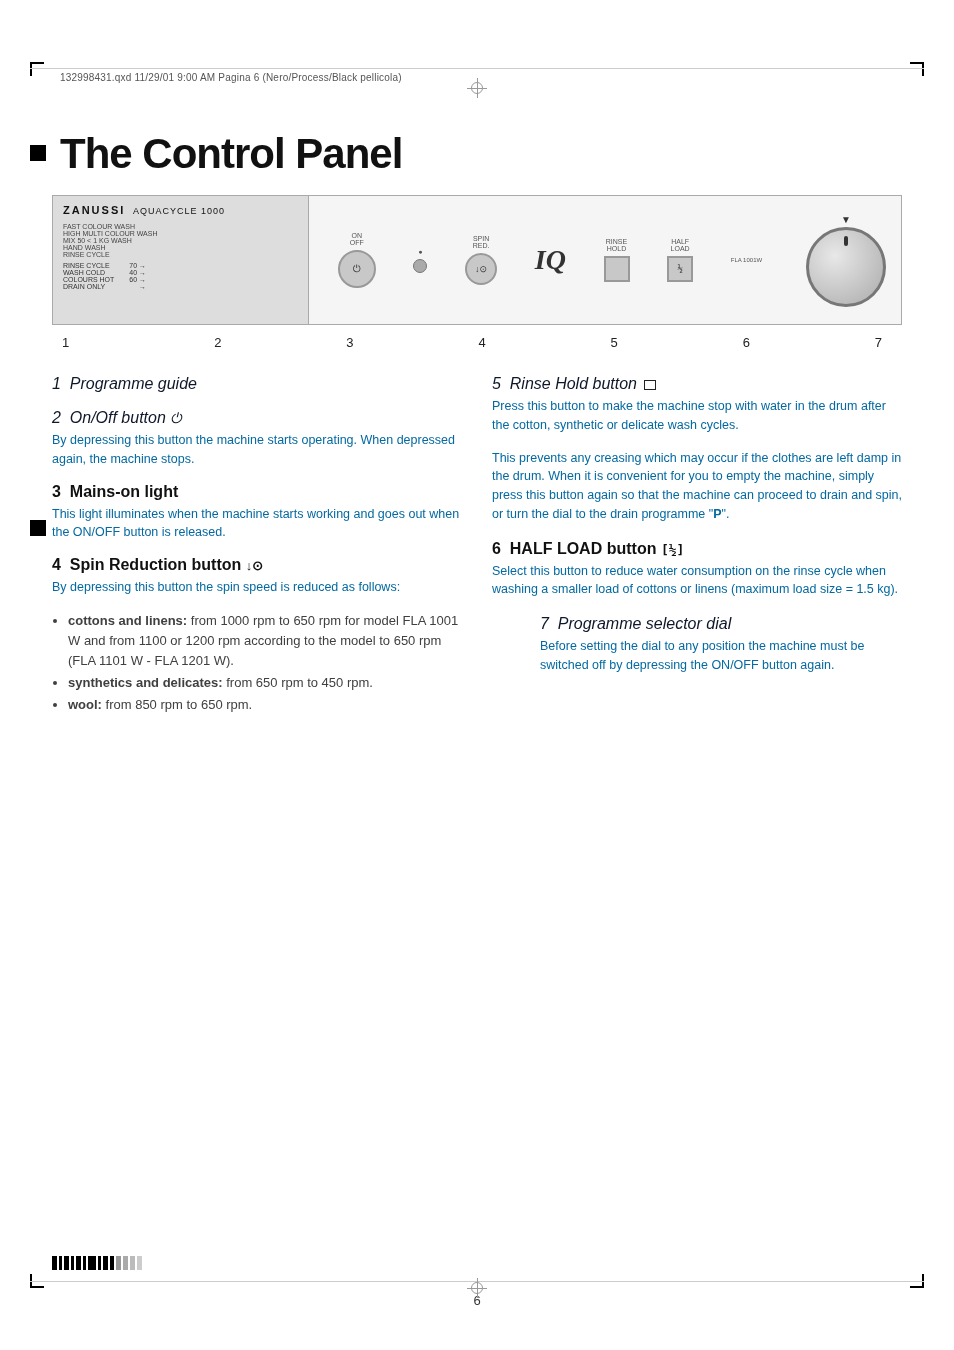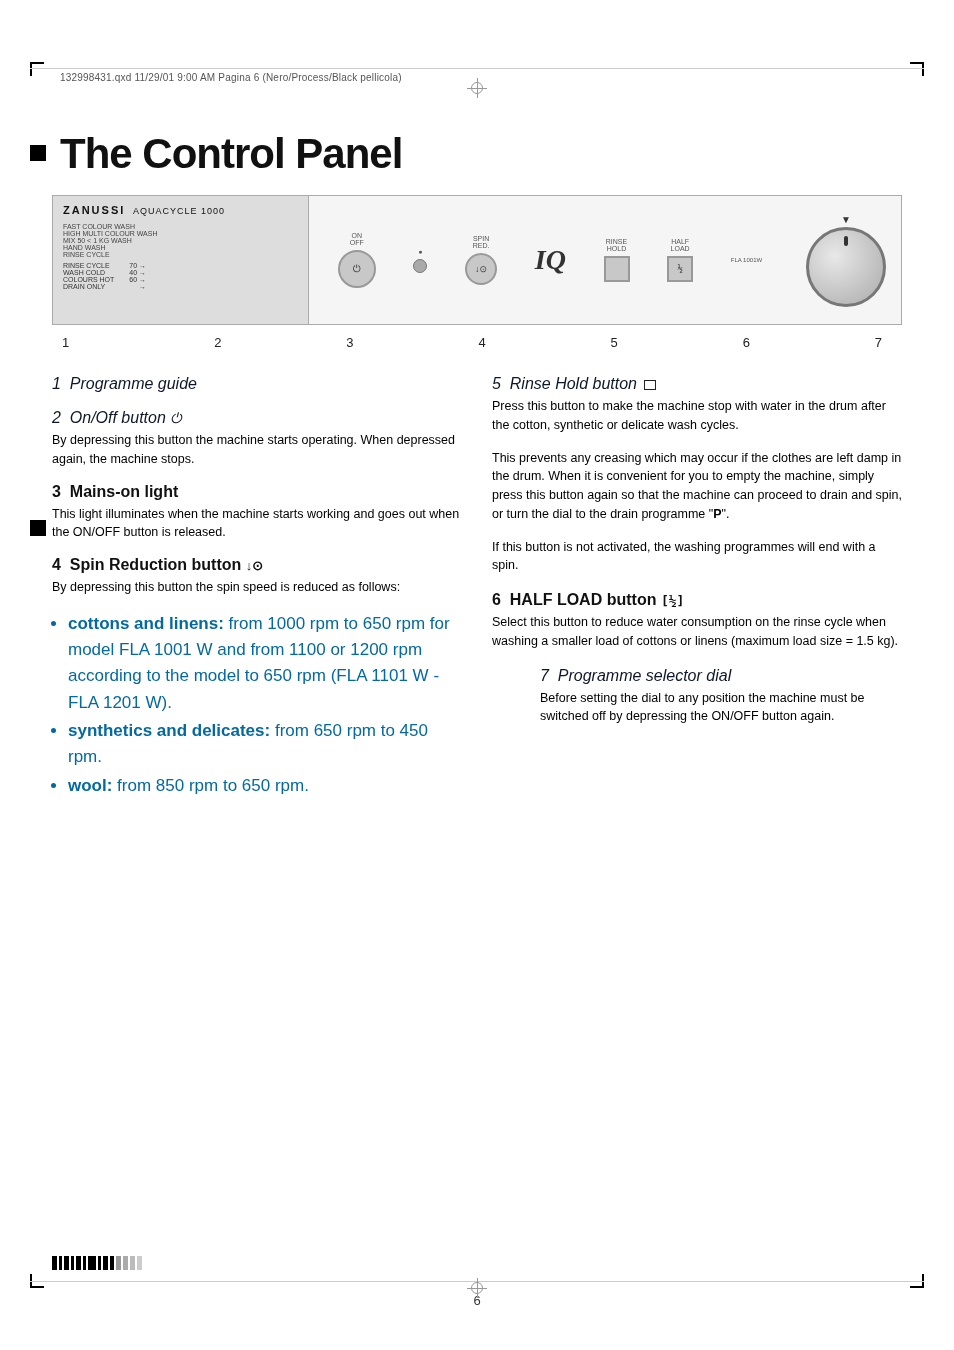--- a/index.html
+++ b/index.html
@@ -264,32 +264,32 @@
     }
     .section-title-bold {
       font-size: 16px;
       font-weight: bold;
       color: #111;
       margin-bottom: 4px;
     }
 
     .section-body {
       font-size: 12.5px;
-      color: #000000;
+      color: #0369a1;
       line-height: 1.5;
       margin-bottom: 14px;
     }
 
     .bullet-list {
       margin-left: 16px;
       margin-bottom: 14px;
     }
     .bullet-list li {
-      font-size: 17px;
-      color: #0369a1;
+      font-size: 13px;
+      color: #404040;
       line-height: 1.55;
       margin-bottom: 2px;
       list-style: disc;
     }
     .bullet-list li b {
       font-weight: bold;
     }
 
     
     .top-divider {
@@ -528,21 +528,20 @@
     </div>
 
     <div class="col-right">
 
       <div style="margin-bottom:16px;">
         <div class="section-title-italic">
           <span>5</span>&nbsp;&nbsp;<span>Rinse Hold button</span>&nbsp;<span class="icon-rinse-hold"></span>
         </div>
         <div class="section-body">Press this button to make the machine stop with water in the drum after the cotton, synthetic or delicate wash cycles.</div>
         <div class="section-body">This prevents any creasing which may occur if the clothes are left damp in the drum. When it is convenient for you to empty the machine, simply press this button again so that the machine can proceed to drain and spin, or turn the dial to the drain programme "<b>P</b>".</div>
-        <div class="section-body">If this button is not activated, the washing programmes will end with a spin.</div>
       </div>
 
       <div style="margin-bottom:16px;">
         <div class="section-title-bold" style="font-size:16px;">
           <span>6</span>&nbsp;&nbsp;<span>HALF LOAD button</span>&nbsp;<span style="font-size:13px;font-family:monospace;">[½]</span>
         </div>
         <div class="section-body">Select this button to reduce water consumption on the rinse cycle when washing a smaller load of cottons or linens  (maximum load size = 1.5 kg).</div>
       </div>
 
       <div style="margin-bottom:16px;margin-left:48px;">

